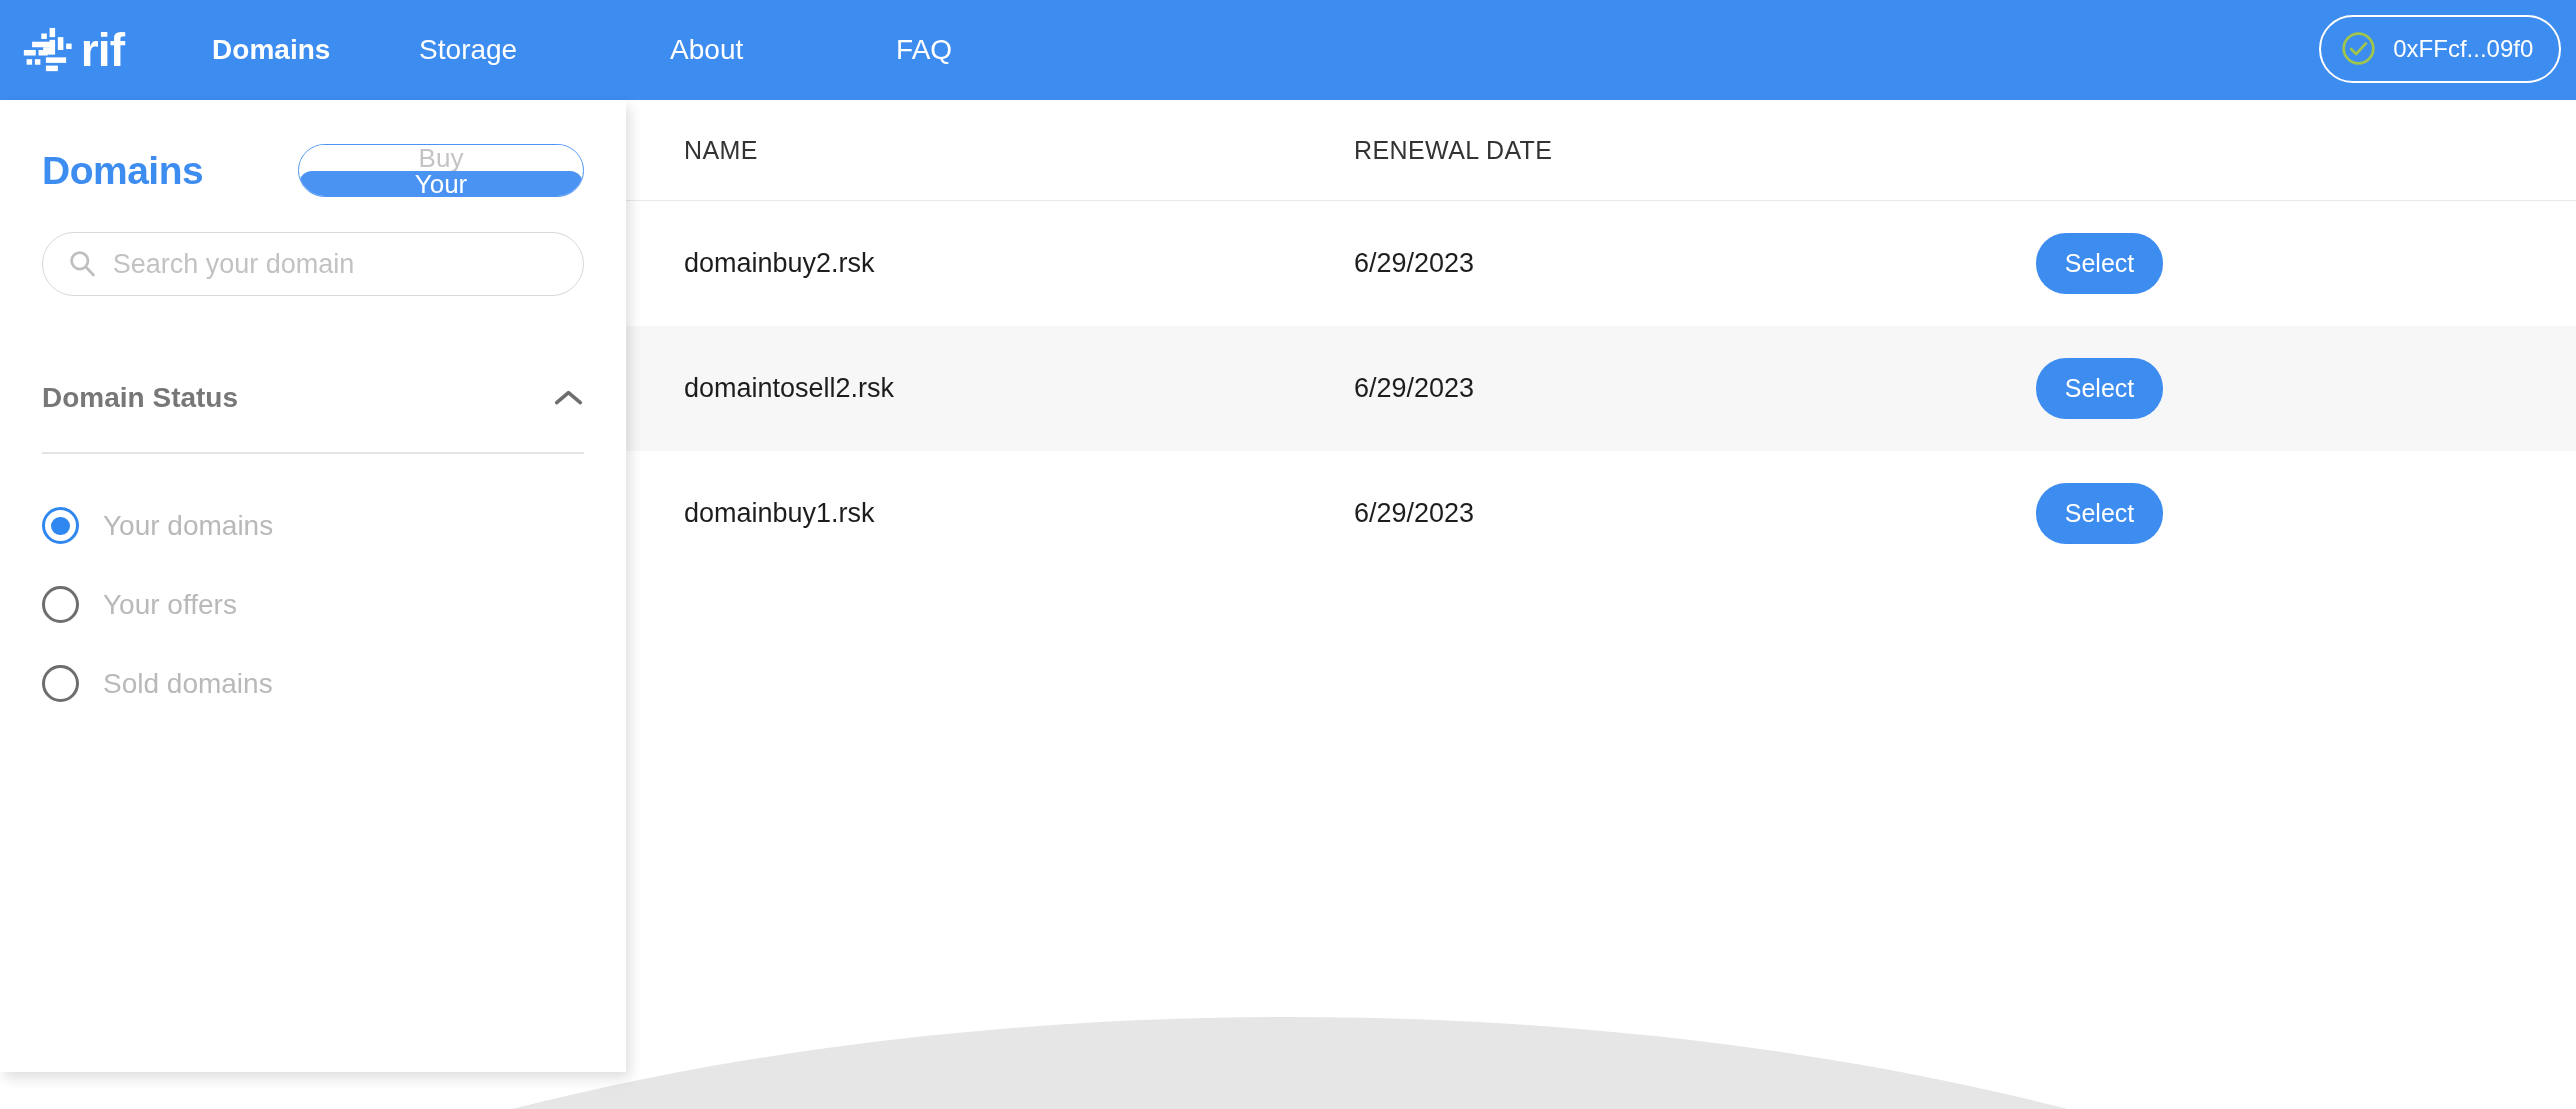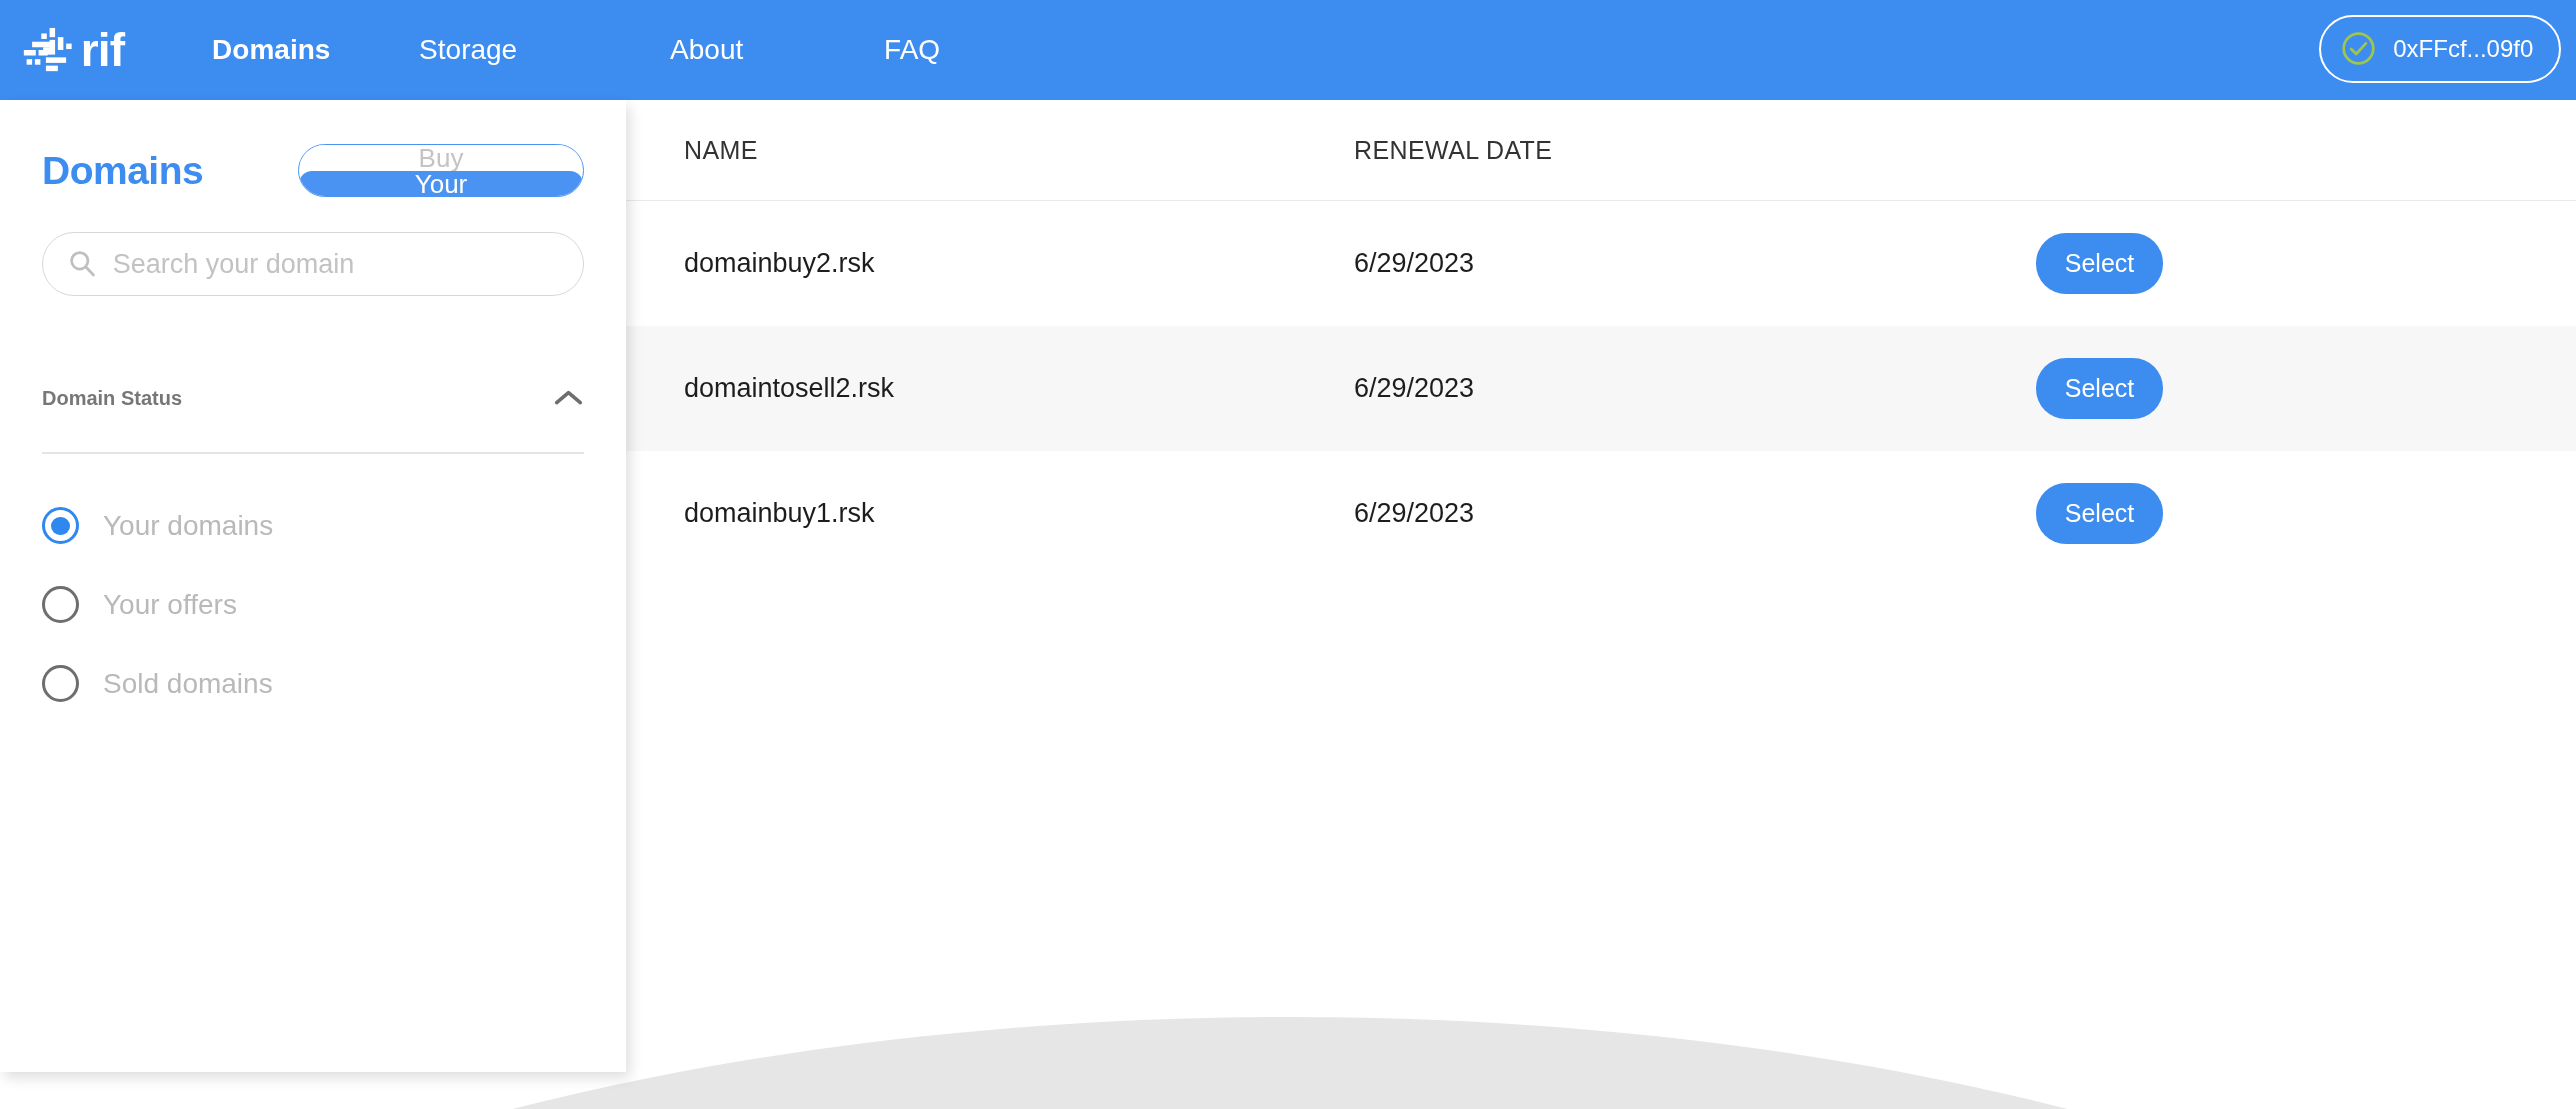--- a/index.html
+++ b/index.html
@@ -57,21 +57,21 @@
     color: #ffffff;
     font-size: 28px;
     line-height: 1;
     text-decoration: none;
     white-space: nowrap;
     cursor: pointer;
   }
   .nav-link.nl-0 { font-weight: 700; width: 207px; }
   .nav-link.nl-1 { font-weight: 400; width: 251px; }
   .nav-link.nl-2 { font-weight: 400; width: 214px; }
-  .nav-link.nl-3 { font-weight: 400; }
+  .nav-link.nl-3 { font-weight: 400; margin-left: 12px; }
 
   .wallet-chip {
     position: absolute;
     right: 14.7px;
     top: 14.7px;
     height: 68px;
     min-width: 241px;
     border: 2.8px solid #ffffff;
     border-radius: 34px;
     display: flex;
@@ -170,21 +170,21 @@
   .status-head {
     margin-top: 76px;
     height: 52px;
     display: flex;
     align-items: center;
     justify-content: space-between;
     cursor: pointer;
   }
   .status-title {
     color: #777777;
-    font-size: 20px;
+    font-size: 28px;
     font-weight: 700;
     line-height: 1;
   }
   .chev { width: 31px; height: 20px; }
 
   .status-rule {
     margin-top: 28px;
     height: 1.8px;
     background: #e4e4e4;
     width: 100%;

